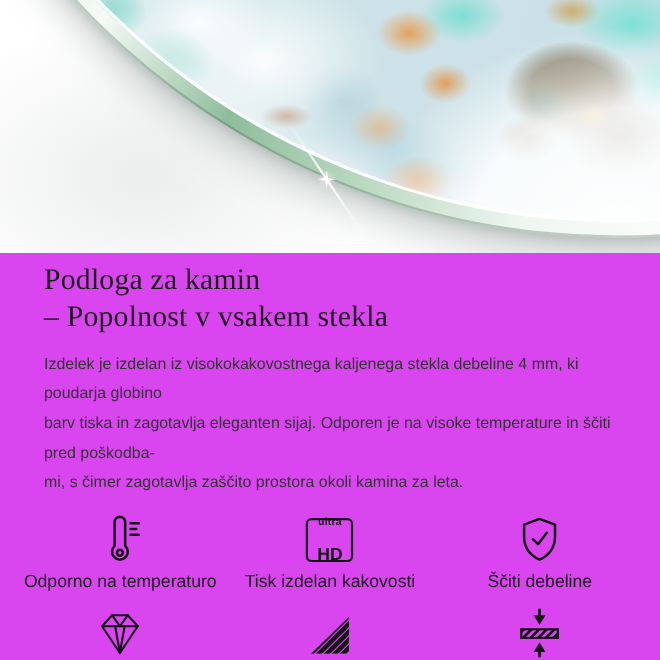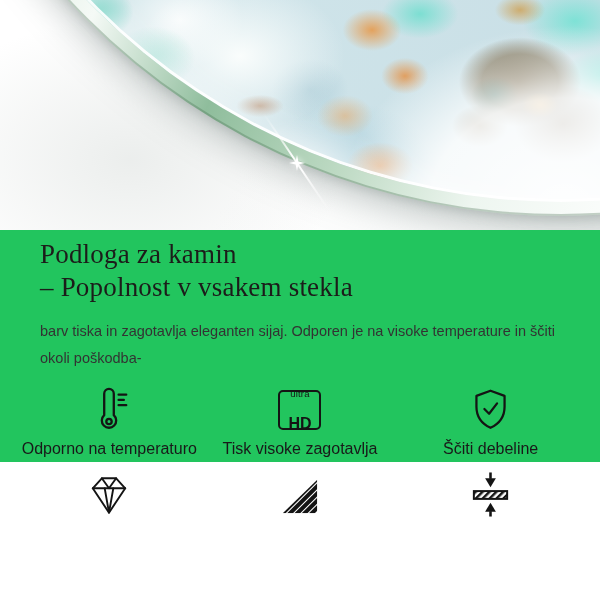--- a/index.html
+++ b/index.html
@@ -2,21 +2,21 @@
 <html><head>
 <meta charset="utf-8">
 <style>
   html, body { margin: 0; padding: 0; }
   body {
     width: 600px; height: 600px; overflow: hidden;
     background: #ffffff;
     font-family: "Liberation Sans", "DejaVu Sans", sans-serif;
     color: #1f1f1f;
   }
-  .page { position: relative; width: 600px; height: 462px; background: #22c55e; }
+  .page { position: relative; width: 600px; height: 600px; background: #d946ef; }
 
   
   .hero {
     position: relative; width: 600px; height: 230px; overflow: hidden;
     background:
       radial-gradient(300px 200px at 130px 160px, rgba(190,198,194,.30), rgba(190,198,194,0) 72%),
       linear-gradient(115deg, #ffffff 45%, #f6f8f7 100%);
   }
   .shadow-circle {
     position: absolute; left: -111px; top: -1132px; width: 1344px; height: 1344px;
@@ -93,21 +93,21 @@
   .feature { display: flex; flex-direction: column; align-items: center; }
   .icon-box { height: 48px; display: flex; align-items: flex-end; justify-content: center; }
   .feature-label { margin-top: 8px; font-size: 16px; color: #191919; }
   .icon-svg { stroke: #141414; fill: none; stroke-width: 2.4; stroke-linecap: round; stroke-linejoin: round; }
   .ultrahd-box {
     width: 39px; height: 36px; border: 2.5px solid #141414; border-radius: 5px;
     margin-bottom: 2px;
     display: flex; flex-direction: column; align-items: center; justify-content: center;
     color: #141414;
   }
-  .ultrahd-top { font-size: 9.5px; font-weight: 400; line-height: 10px; letter-spacing: .2px; text-align: right; }
+  .ultrahd-top { font-size: 9.5px; font-weight: 700; line-height: 10px; letter-spacing: .2px; text-align: right; }
   .ultrahd-bottom { font-size: 16px; font-weight: 800; line-height: 16px; margin-top: 17px; }
 </style>
 </head>
 <body>
 
 <div class="page">
 
   <div class="hero">
     <div class="shadow-circle"></div>
     <div class="edge-circle"></div>
@@ -117,21 +117,23 @@
       <path d="M8 0 L9.4 6.6 L16 8 L9.4 9.4 L8 16 L6.6 9.4 L0 8 L6.6 6.6 Z" fill="#ffffff"></path>
     </svg>
   </div>
 
   <div class="heading">
     <div>Podloga za kamin</div>
     <div>– Popolnost v vsakem stekla</div>
   </div>
 
   <div class="description">
-    <div>barv tiska in zagotavlja eleganten sijaj. Odporen je na visoke temperature in ščiti okoli poškodba-</div>
+    <div>Izdelek je izdelan iz visokokakovostnega kaljenega stekla debeline 4 mm, ki poudarja globino</div>
+    <div>barv tiska in zagotavlja eleganten sijaj. Odporen je na visoke temperature in ščiti pred poškodba-</div>
+    <div>mi, s čimer zagotavlja zaščito prostora okoli kamina za leta.</div>
   </div>
 
   <div class="features">
 
     <div class="feature">
       <div class="icon-box">
         <svg class="icon-svg" width="46" height="46" viewBox="0 0 48 48">
           <path d="M19 30.5 V8 a5 5 0 0 1 10 0 v22.5 a7.5 7.5 0 1 1 -10 0 Z"></path>
           <circle cx="24" cy="37" r="2.8"></circle>
           <path d="M34 9 H42 M34 14.5 H39.5 M34 20 H42"></path>
@@ -140,21 +142,21 @@
       <div class="feature-label">Odporno na temperaturo</div>
     </div>
 
     <div class="feature">
       <div class="icon-box">
         <div class="ultrahd-box">
           <div class="ultrahd-top">ultra</div>
           <div class="ultrahd-bottom">HD</div>
         </div>
       </div>
-      <div class="feature-label">Tisk visoke zagotavlja</div>
+      <div class="feature-label">Tisk izdelan kakovosti</div>
     </div>
 
     <div class="feature">
       <div class="icon-box">
         <svg class="icon-svg" width="45" height="45" viewBox="0 0 48 48">
           <path d="M24 4 L39 9.5 V21 c0 11.5 -6.5 18.5 -15 22.5 C15.5 39.5 9 32.5 9 21 V9.5 Z"></path>
           <path d="M17.5 23.5 L22.5 28.5 L31 17.5"></path>
         </svg>
       </div>
       <div class="feature-label">Ščiti debeline</div>

